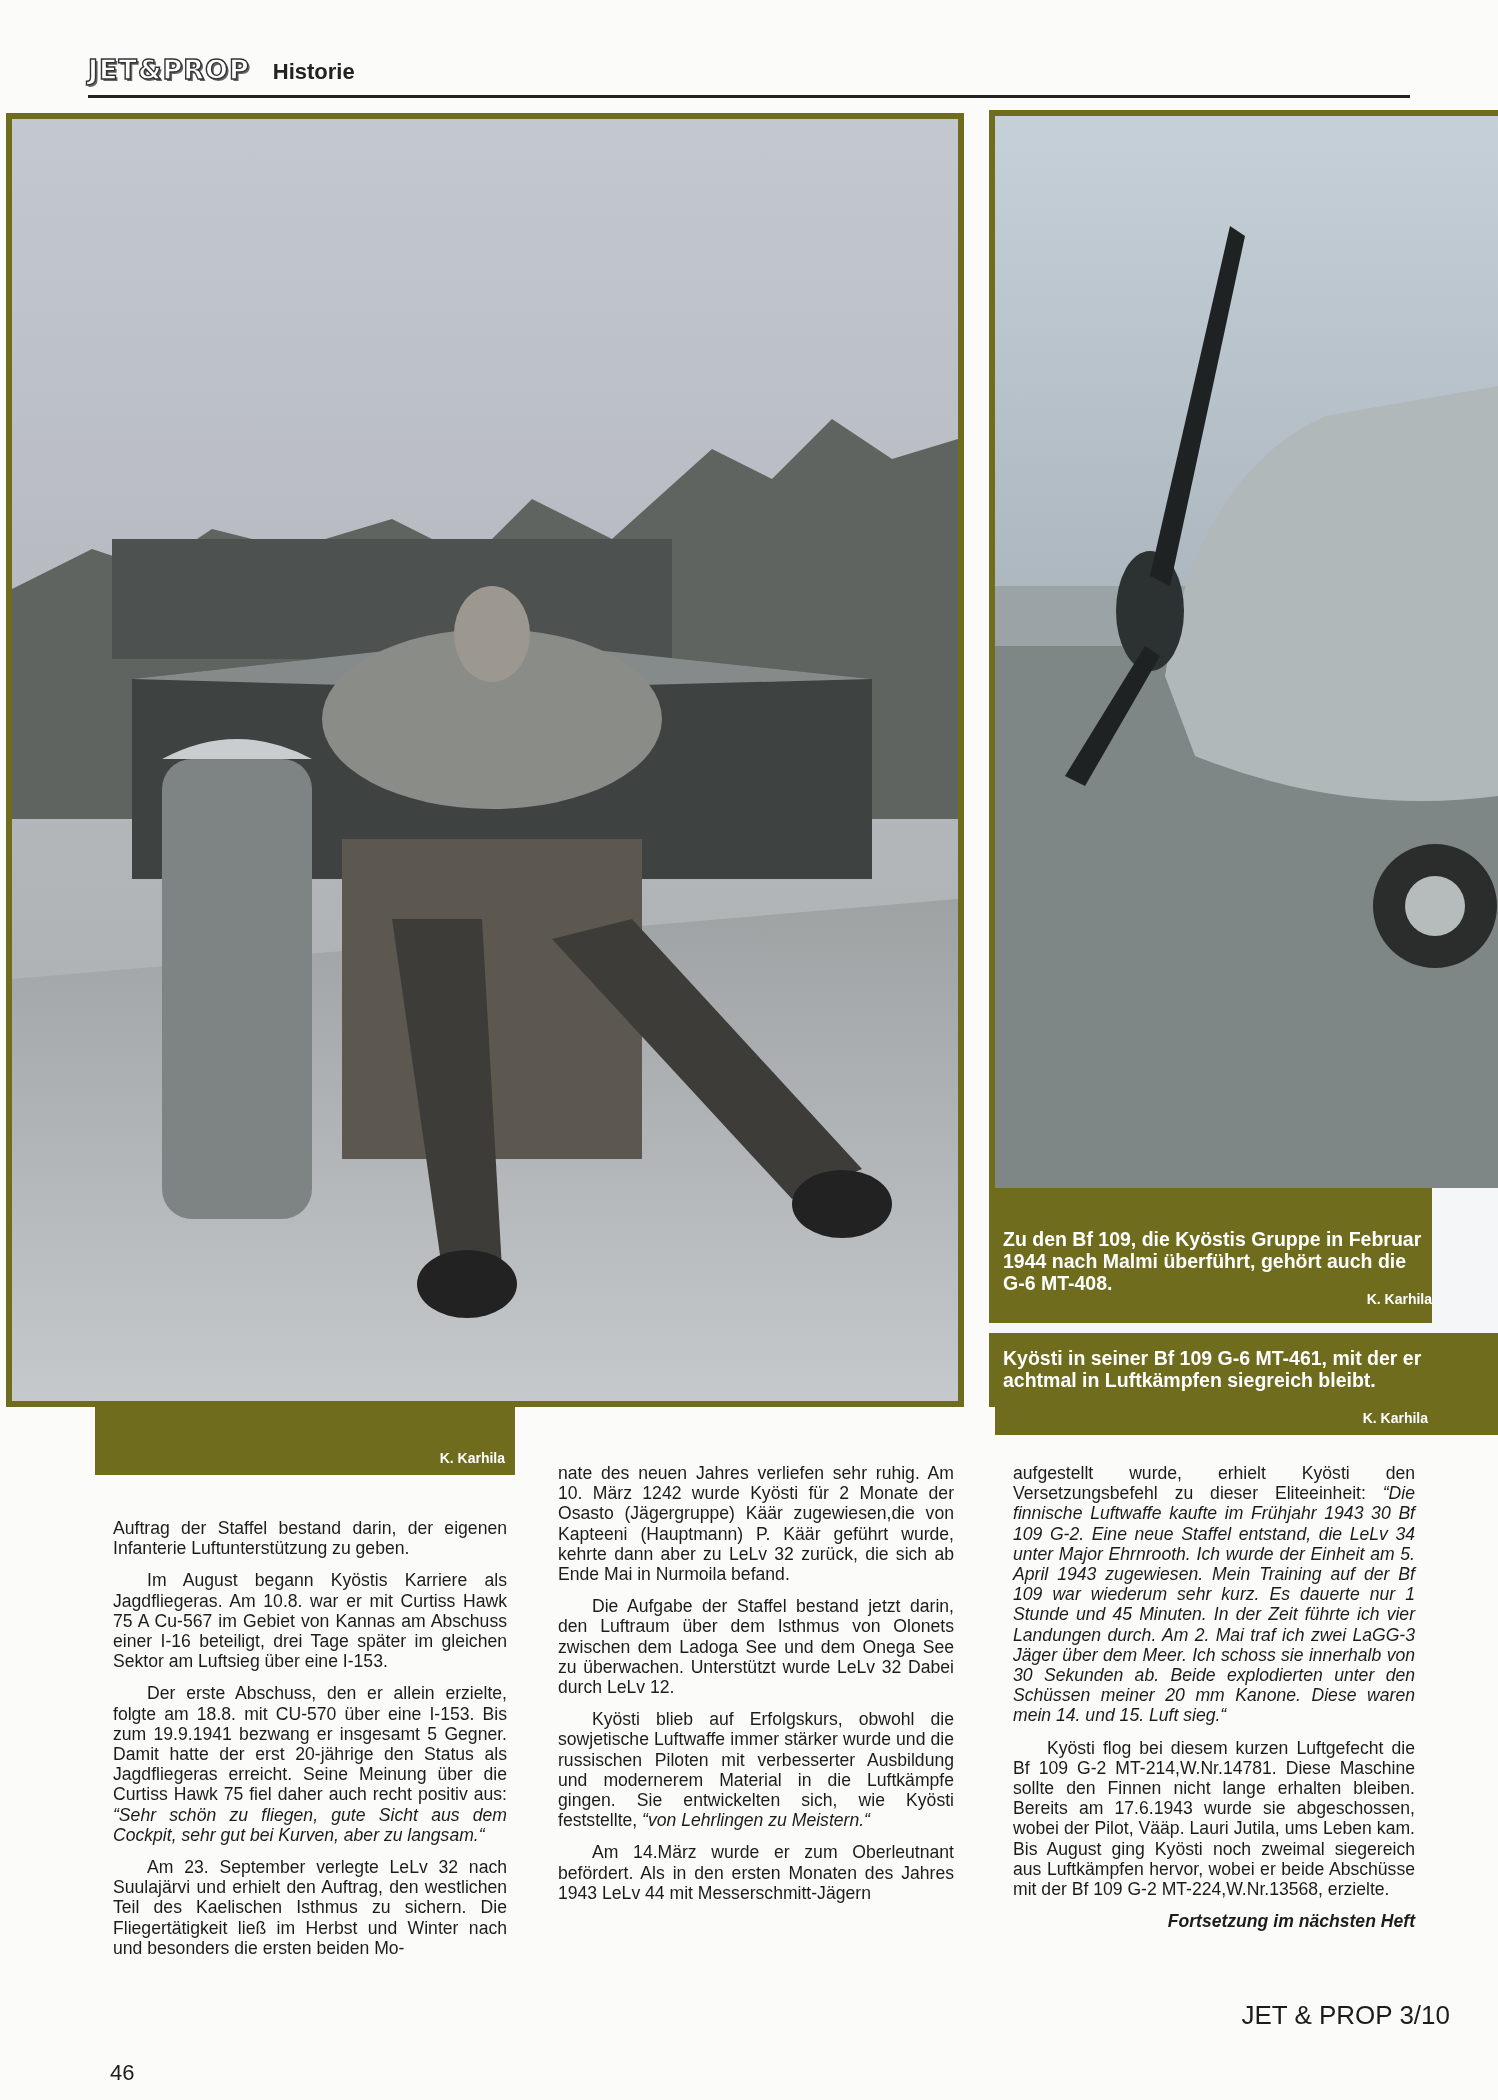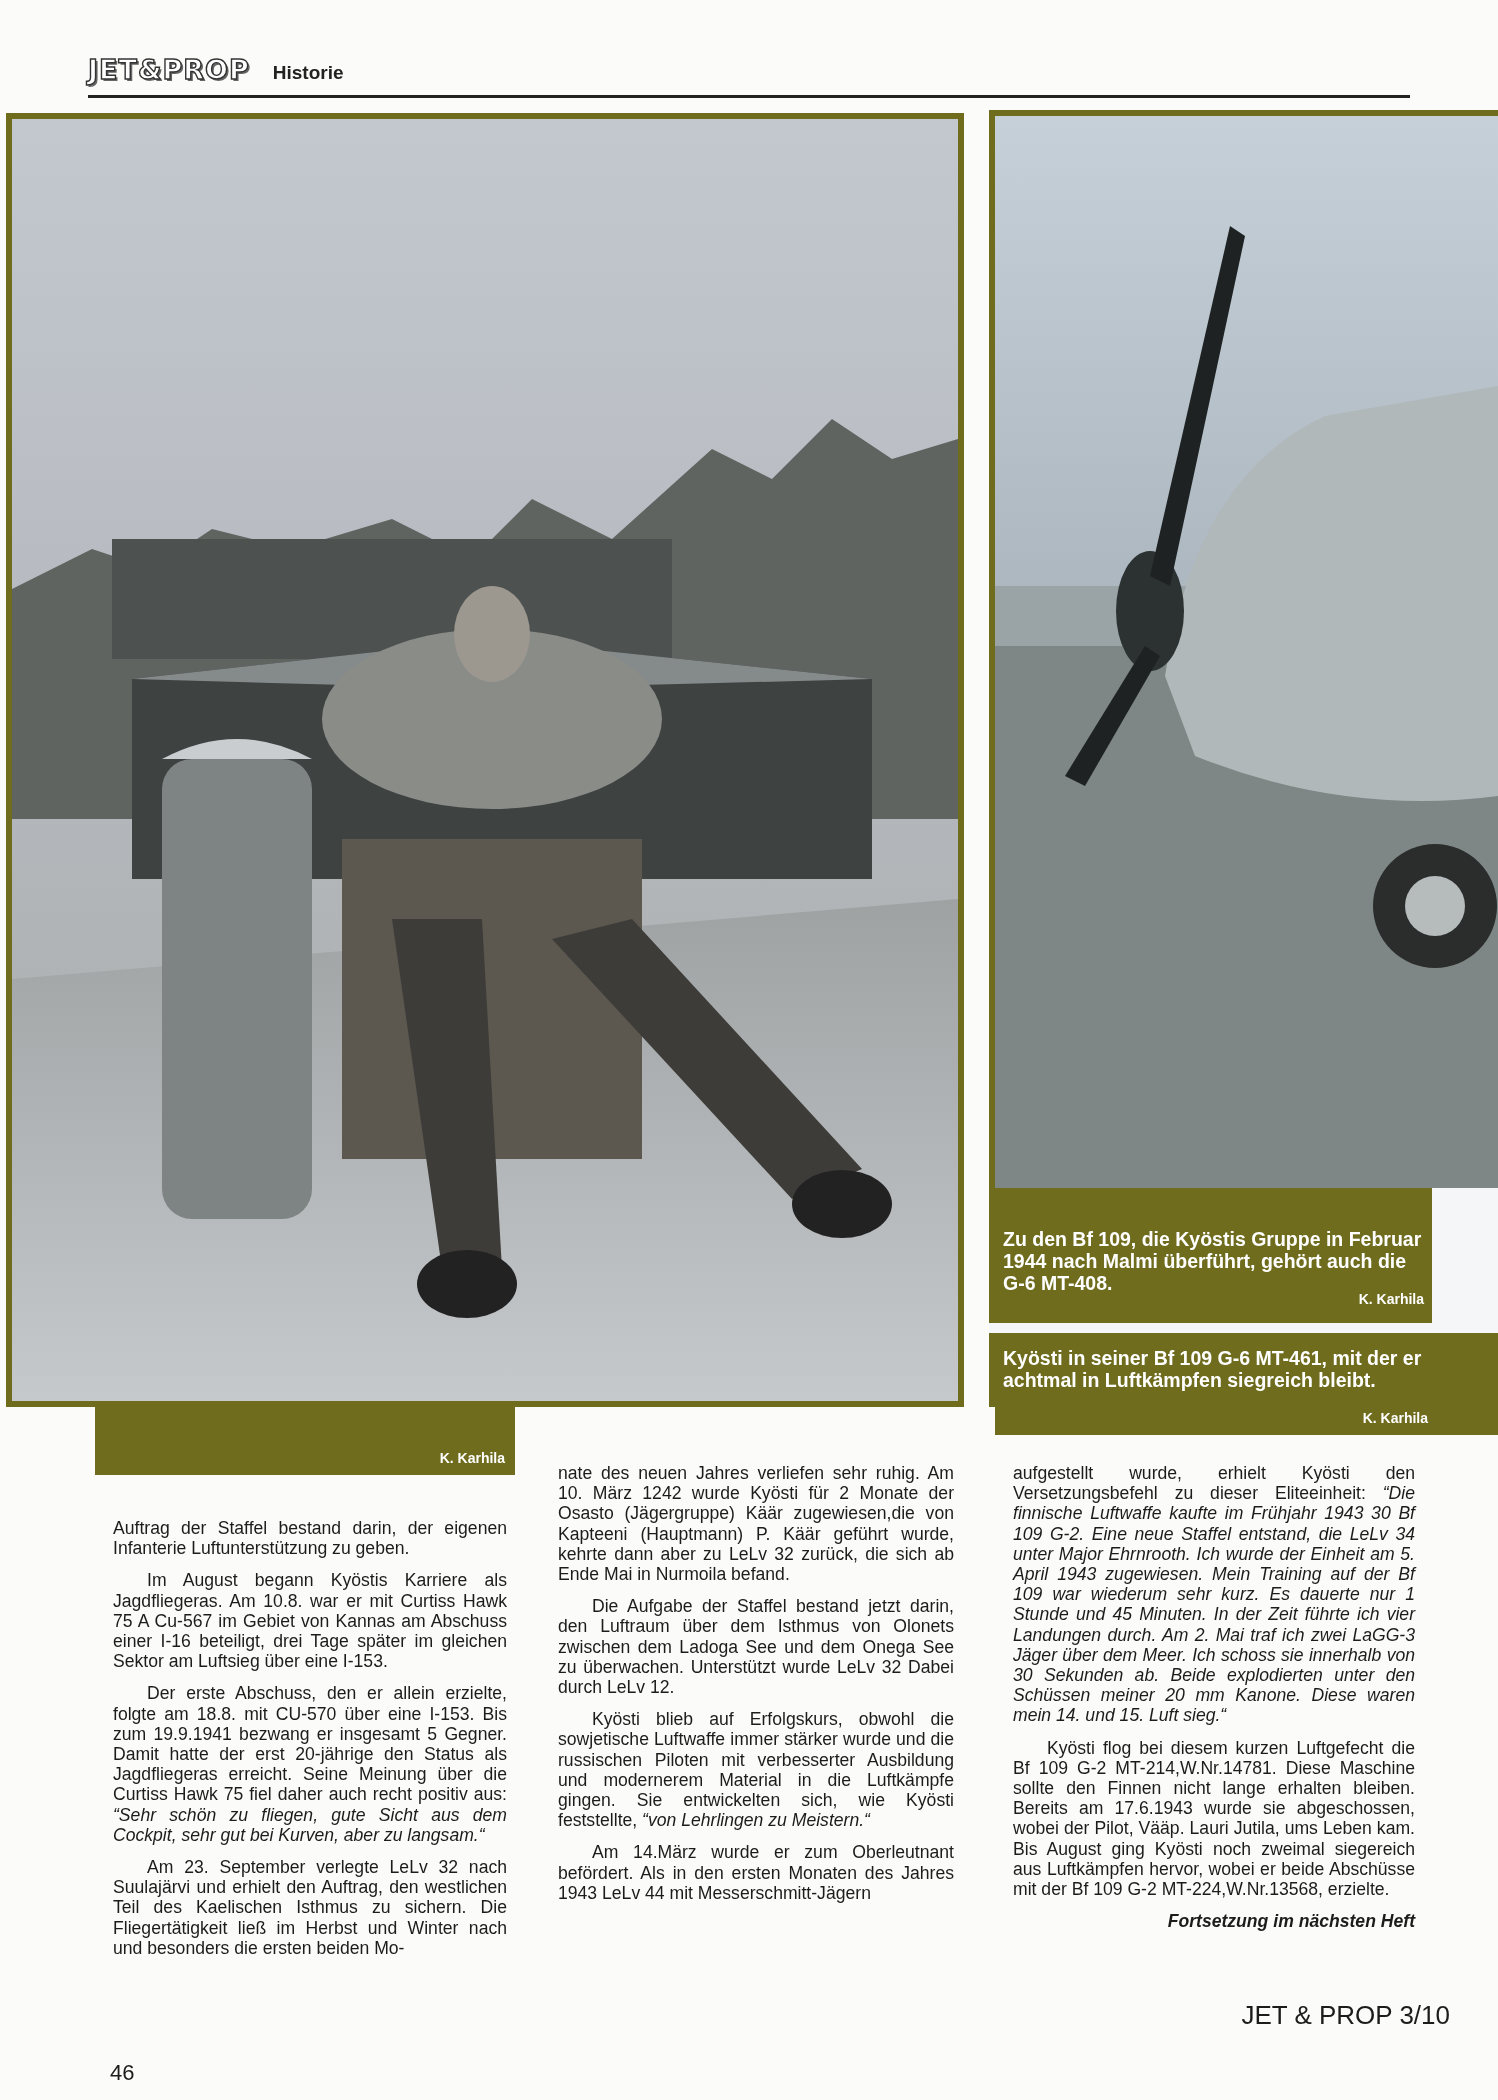--- a/index.html
+++ b/index.html
@@ -5,21 +5,21 @@
   html, body { margin: 0; padding: 0; }
   body {
     width: 1498px; height: 2100px; position: relative; overflow: hidden;
     background: #fbfbf9; font-family: "Liberation Sans", sans-serif; color: #1c1c1c;
   }
   .header { position: absolute; left: 88px; top: 54px; height: 34px; display: flex; align-items: baseline; gap: 7px; }
   .logo {
     font-family: "DejaVu Sans", sans-serif; font-weight: bold; font-size: 27px; letter-spacing: 1px;
     color: #fff; -webkit-text-stroke: 1.4px #333; text-shadow: 2px 2px 0 #666;
   }
-  .section { font-weight: bold; font-size: 19px; margin-left: 16px; color: #222; }
+  .section { font-weight: bold; font-size: 22px; margin-left: 16px; color: #222; }
   .rule { position: absolute; left: 88px; top: 95px; width: 1322px; height: 3px; background: #222; }
 
   .frame { position: absolute; background: #6f6c1e; }
   .photo { position: absolute; overflow: hidden; }
   .photo svg { width: 100%; height: 100%; display: block; }
 
   .caption {
     position: absolute; background: #6f6c1e; color: #fff; font-weight: bold;
     font-size: 19.5px; line-height: 22px; box-sizing: border-box;
   }
@@ -96,21 +96,21 @@
     <path d="M155 460 L235 110 L250 120 L175 470 Z" fill="#1f2223"></path>
     <path d="M150 530 L70 660 L90 670 L165 540 Z" fill="#1f2223"></path>
     <circle cx="440" cy="790" r="62" fill="#2a2d2c"></circle>
     <circle cx="440" cy="790" r="30" fill="#b6bcbc"></circle>
   </svg>
 </div>
 
 <div class="caption" style="left:95px; top:1407px; width:875px; padding:24px 10px 6px 13px; width:420px;">
   <span class="credit">K. Karhila</span>
 </div>
-<div class="caption" style="left:995px; top:1188px; width:437px; padding:40px 8px 8px 8px;">
+<div class="caption" style="left:995px; top:1188px; width:437px; padding:40px 0 8px 8px;">
   <span>Zu den Bf 109, die Kyöstis Gruppe in Februar 1944 nach  Malmi überführt, gehört auch die G-6 MT-408.</span>
   <span class="credit">K. Karhila</span>
 </div>
 <div style="position:absolute; left:1432px; top:1188px; width:66px; height:135px; background:#f4f6f7;"></div>
 <div style="position:absolute; left:989px; top:1323px; width:509px; height:10px; background:#f4f6f7;"></div>
 <div class="caption" style="left:995px; top:1333px; width:503px; padding:14px 70px 6px 8px;">
   <span>Kyösti in seiner Bf 109 G-6 MT-461, mit der er achtmal in Luftkämpfen siegreich bleibt.</span><br>
   <span class="credit">K. Karhila</span>
 </div>
 

